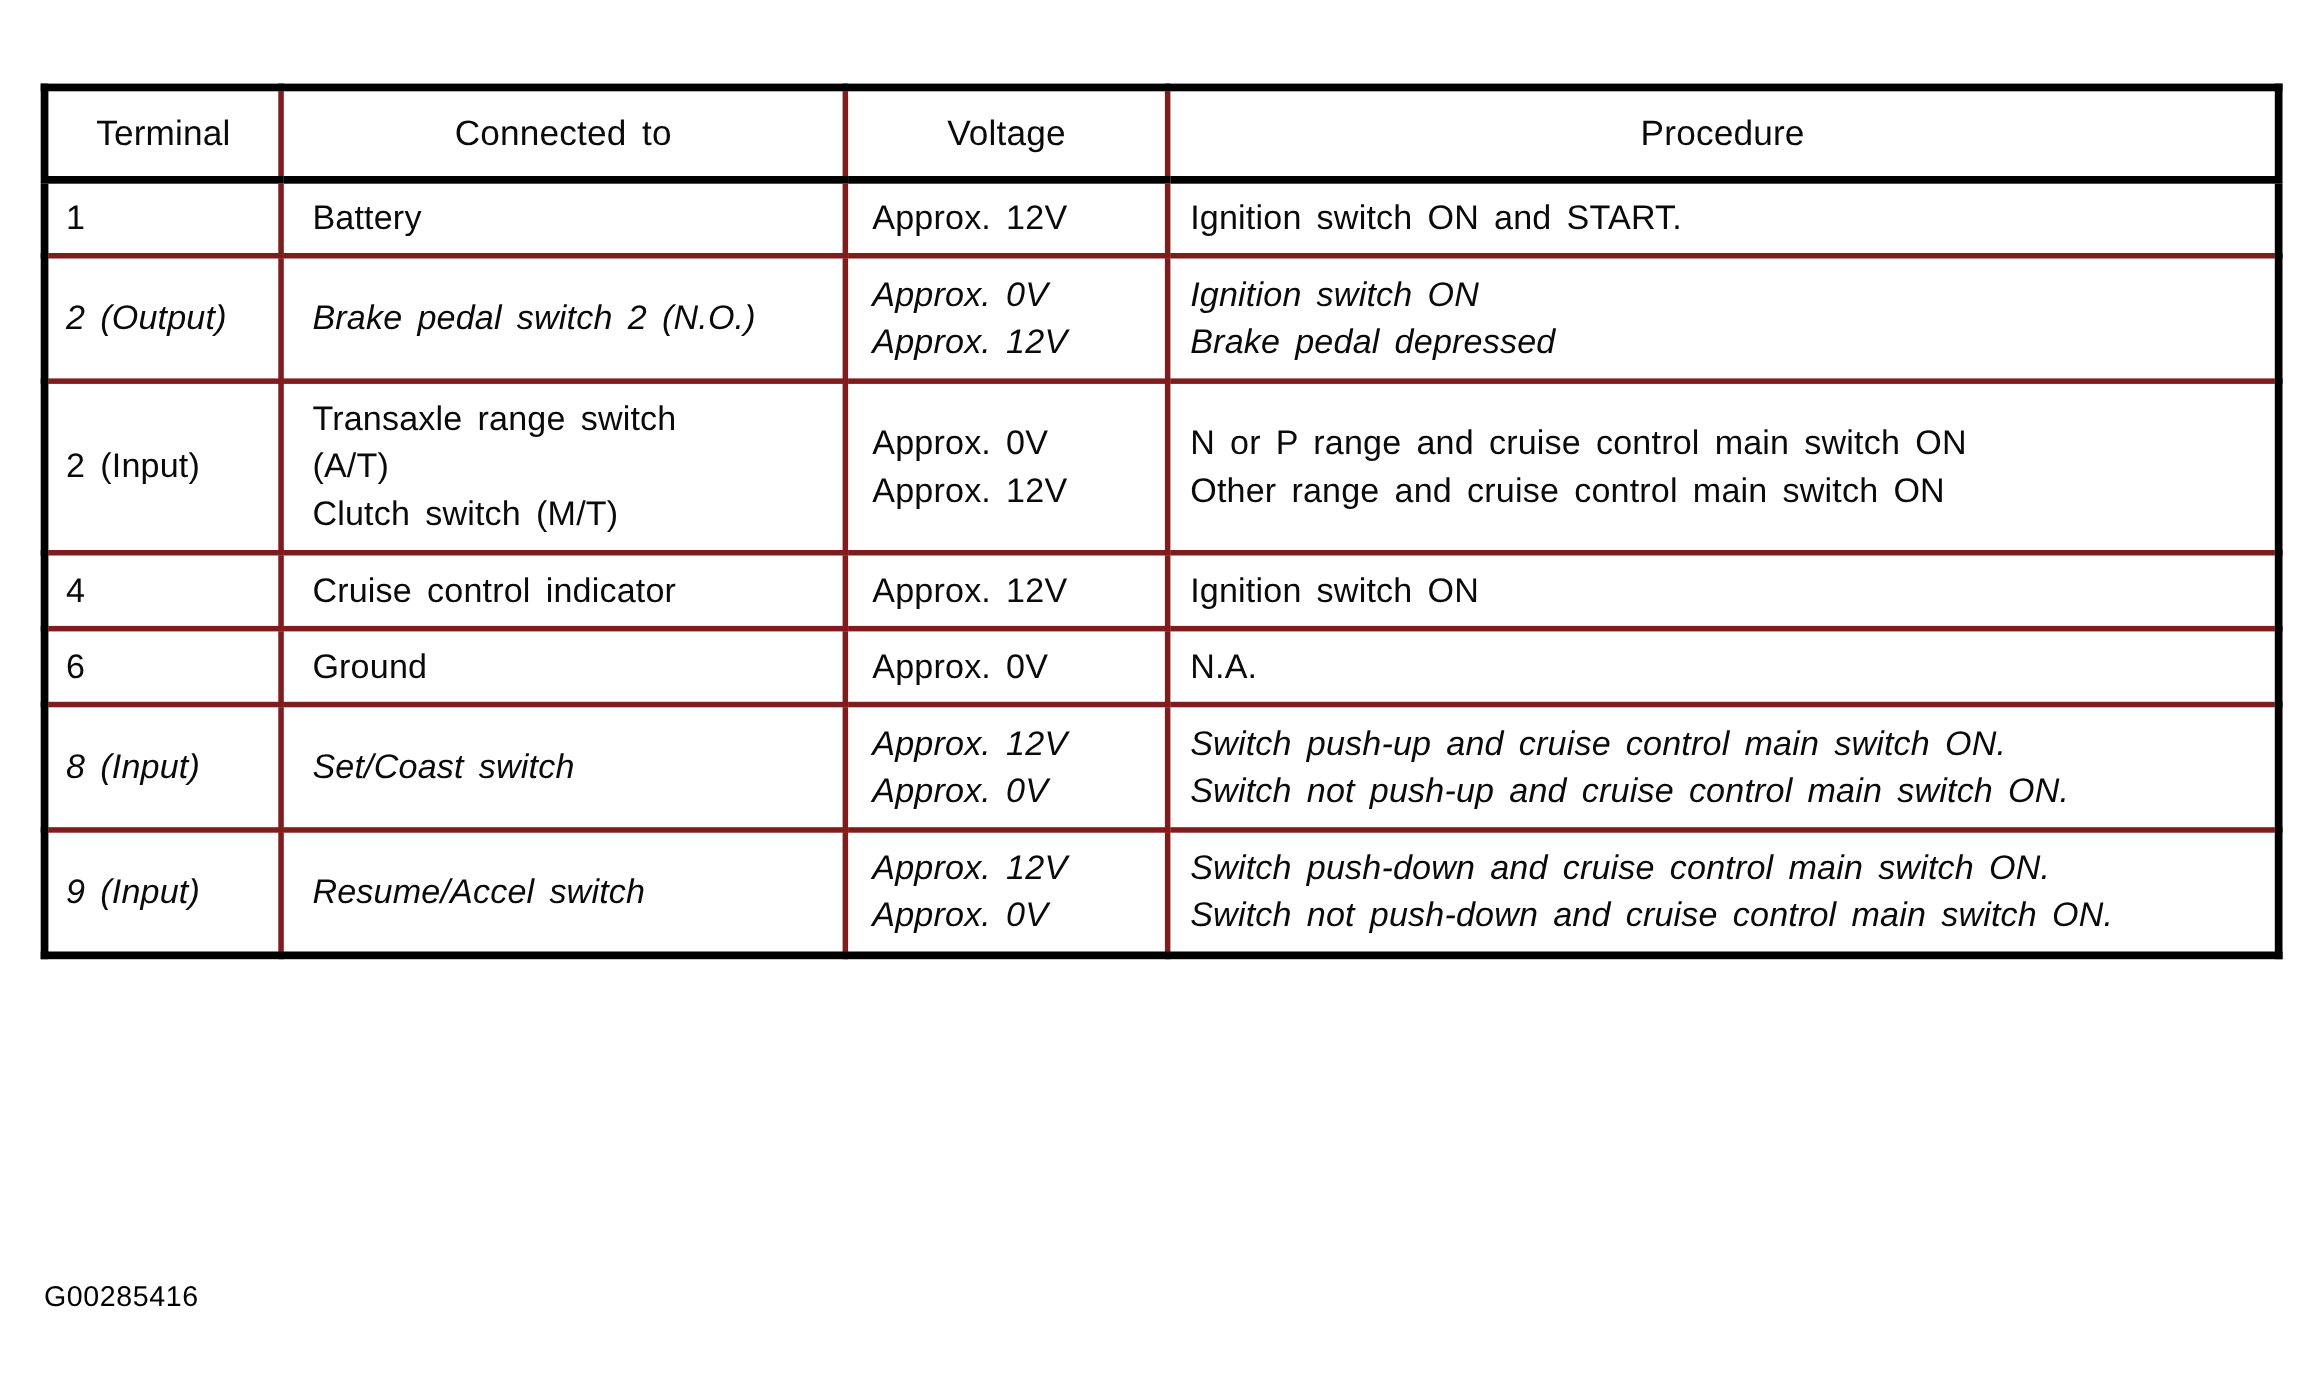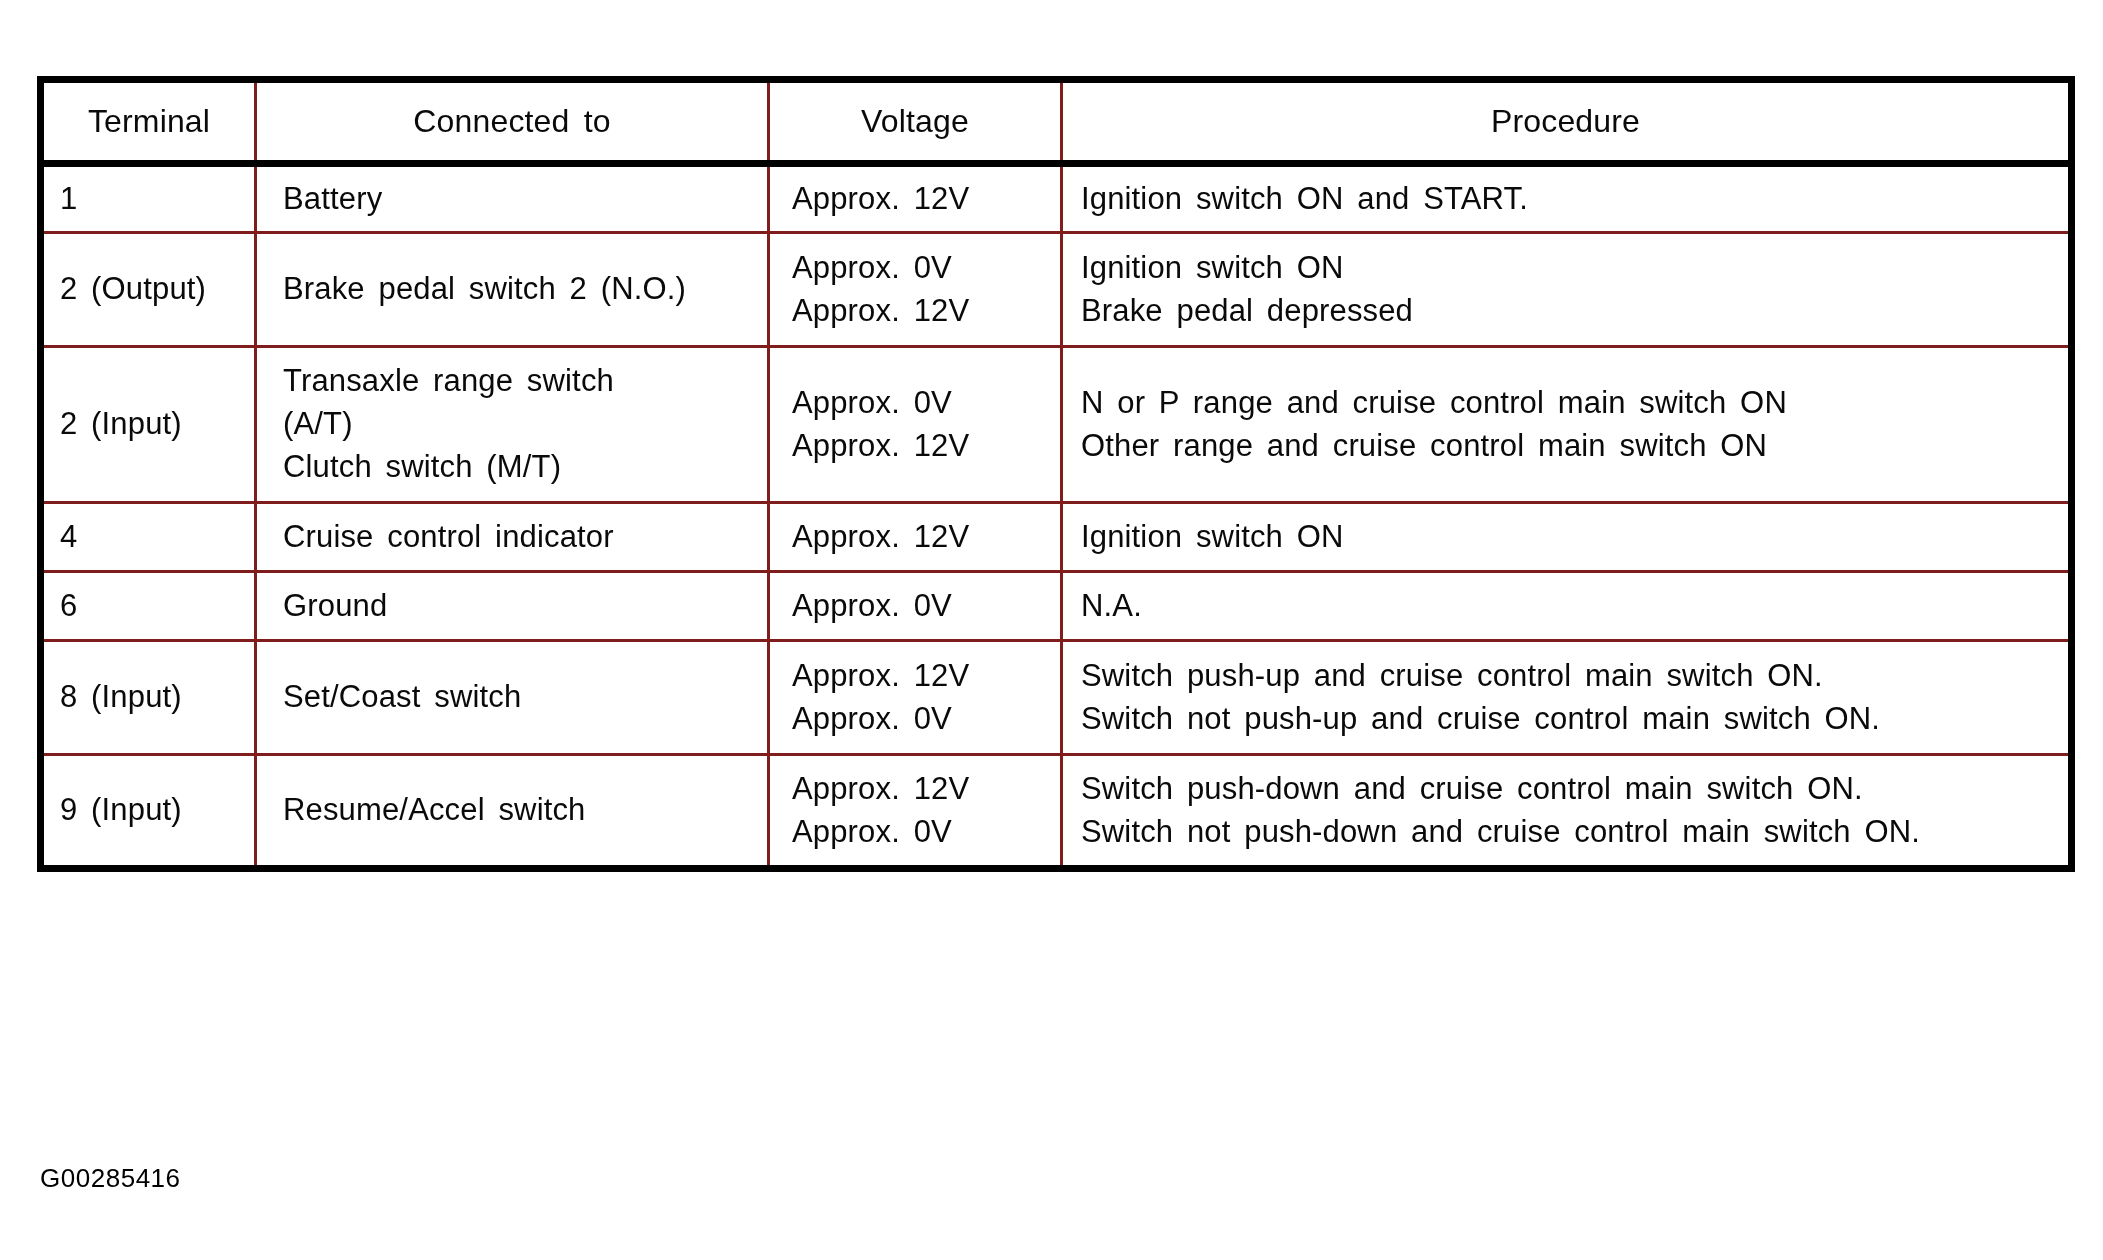--- a/index.html
+++ b/index.html
@@ -21,21 +21,21 @@
     left: 37px;
     top: 76px;
     width: 2031px;
     border-collapse: collapse;
     table-layout: fixed;
     border: 7px solid #000;
     background: #fff;
   }
   table.spec-table th,
   table.spec-table td {
-    border: 3px solid #7f1d1d;
+    border: 5px solid #7f1d1d;
     vertical-align: middle;
     font-size: 31px;
     line-height: 1.38;
     word-spacing: 0.16em;
     letter-spacing: 0.005em;
     color: #0a0a0a;
     overflow: hidden;
   }
   table.spec-table thead th {
     border-bottom: 7px solid #000;
@@ -43,21 +43,21 @@
     font-size: 32px;
     text-align: center;
     height: 77px;
     padding: 0 6px;
   }
   td.c-term { padding-left: 16px; }
   td.c-conn { padding-left: 26px; }
   td.c-volt { padding-left: 22px; }
   td.c-proc { padding-left: 18px; }
   tr.row-sm { height: 69px; }
-  tr.row-md { height: 114px; }
+  tr.row-md { height: 114px; font-style: italic; }
   tr.row-lg { height: 156px; }
   .line { white-space: nowrap; }
   .figure-code {
     position: absolute;
     left: 40px;
     top: 1163px;
     font-size: 26px;
     letter-spacing: 0.02em;
     color: #000000;
   }

